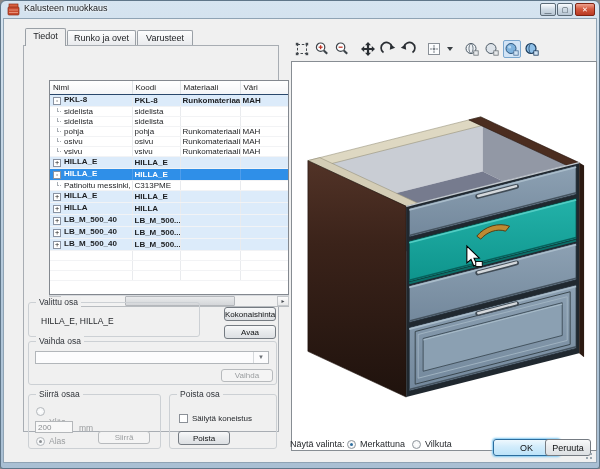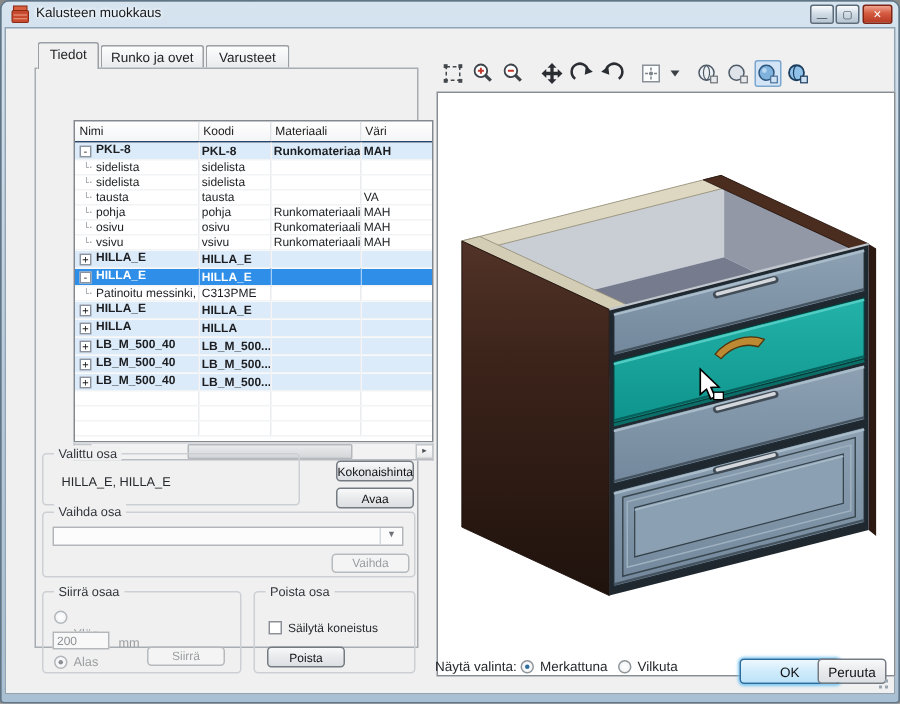--- a/index.html
+++ b/index.html
@@ -130,26 +130,20 @@
                 <td></td>
                 <td></td>
               </tr>
           <tr class="">
                 <td><span class="tick"></span><span>sidelista</span></td>
                 <td>sidelista</td>
                 <td></td>
                 <td></td>
               </tr>
           <tr class="">
-                <td><span class="tick"></span><span>tausta</span></td>
-                <td>tausta</td>
-                <td></td>
-                <td>VA</td>
-              </tr>
-          <tr class="">
                 <td><span class="tick"></span><span>pohja</span></td>
                 <td>pohja</td>
                 <td>Runkomateriaalit</td>
                 <td>MAH</td>
               </tr>
           <tr class="">
                 <td><span class="tick"></span><span>osivu</span></td>
                 <td>osivu</td>
                 <td>Runkomateriaalit</td>
                 <td>MAH</td>

